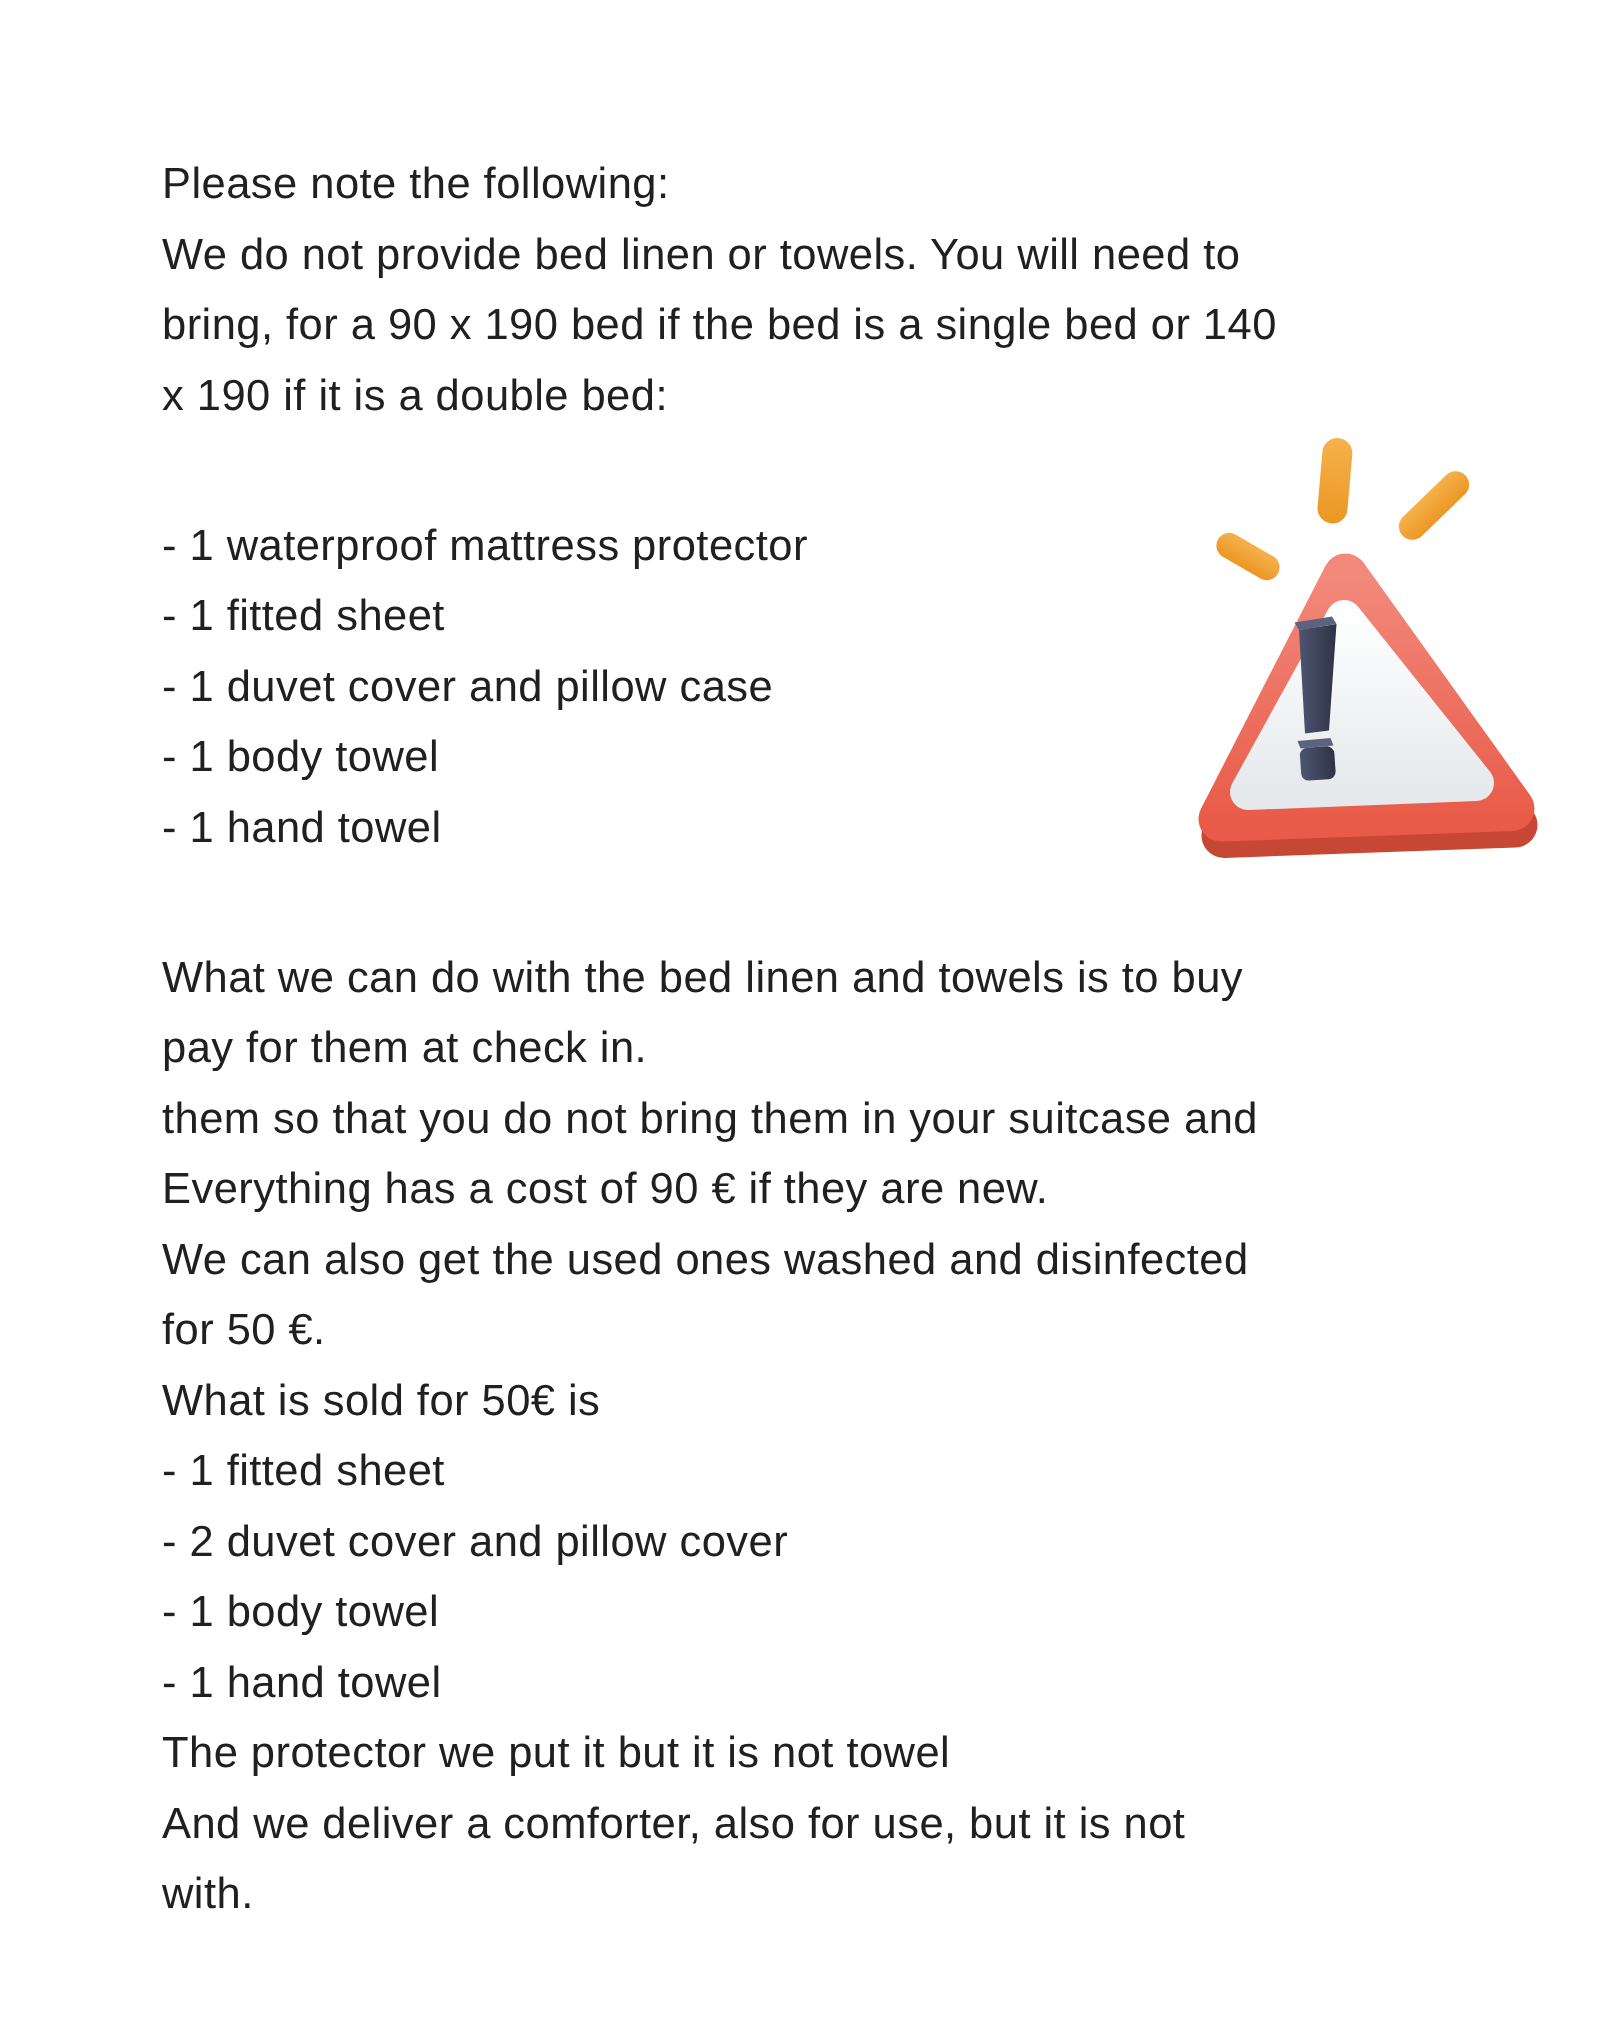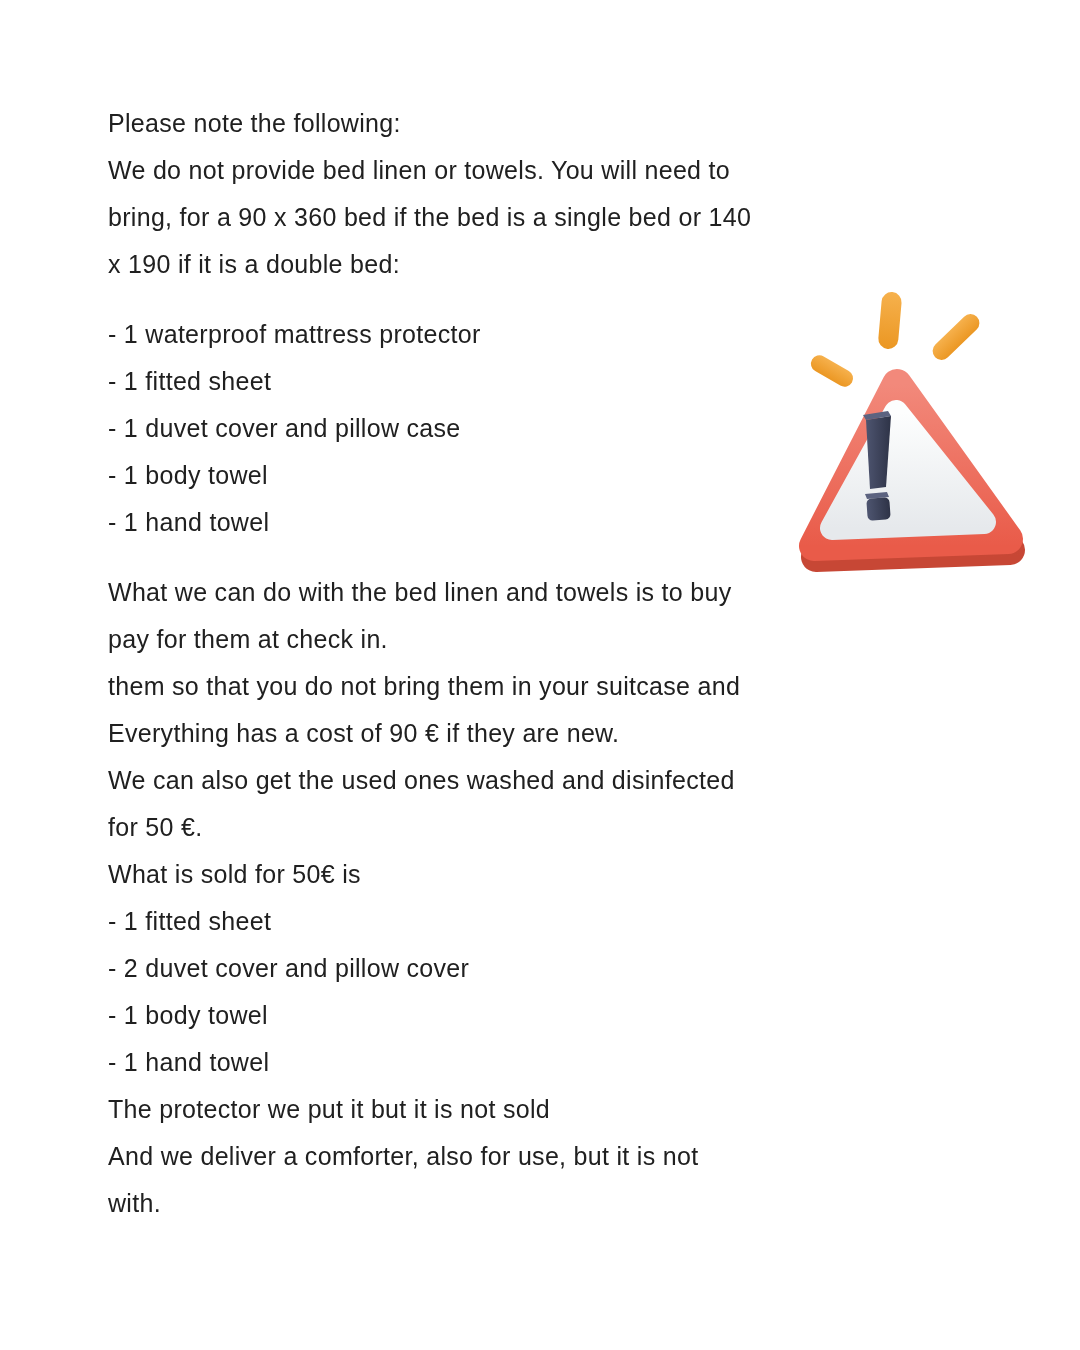--- a/index.html
+++ b/index.html
@@ -13,67 +13,67 @@
     position: relative;
     overflow: hidden;
     font-family: "Liberation Sans", "DejaVu Sans", sans-serif;
   }
   .content {
     position: absolute;
     left: 108px;
     top: 100px;
     width: 900px;
     color: #202020;
-    font-size: 25px;
+    font-size: 29px;
     letter-spacing: 0.3px;
     font-weight: 400;
   }
   .ln {
     height: 47px;
     line-height: 47px;
     white-space: nowrap;
   }
   .gap {
-    margin-top: 23px;
+    margin-top: 53px;
   }
   .warning-art {
     position: absolute;
     left: 780px;
     top: 280px;
     width: 300px;
     height: 310px;
   }
 </style>
 </head>
 <body>
 
 <main class="content">
   <div class="ln">Please note the following:</div>
   <div class="ln">We do not provide bed linen or towels. You will need to</div>
-  <div class="ln">bring, for a 90 x 360 bed if the bed is a single bed or 140</div>
+  <div class="ln">bring, for a 90 x 190 bed if the bed is a single bed or 140</div>
   <div class="ln">x 190 if it is a double bed:</div>
 
   <div class="ln gap">- 1 waterproof mattress protector</div>
   <div class="ln">- 1 fitted sheet</div>
   <div class="ln">- 1 duvet cover and pillow case</div>
   <div class="ln">- 1 body towel</div>
   <div class="ln">- 1 hand towel</div>
 
   <div class="ln gap">What we can do with the bed linen and towels is to buy</div>
   <div class="ln">pay for them at check in.</div>
   <div class="ln">them so that you do not bring them in your suitcase and</div>
   <div class="ln">Everything has a cost of 90 € if they are new.</div>
   <div class="ln">We can also get the used ones washed and disinfected</div>
   <div class="ln">for 50 €.</div>
   <div class="ln">What is sold for 50€ is</div>
   <div class="ln">- 1 fitted sheet</div>
   <div class="ln">- 2 duvet cover and pillow cover</div>
   <div class="ln">- 1 body towel</div>
   <div class="ln">- 1 hand towel</div>
-  <div class="ln">The protector we put it but it is not sold</div>
+  <div class="ln">The protector we put it but it is not towel</div>
   <div class="ln">And we deliver a comforter, also for use, but it is not</div>
   <div class="ln">with.</div>
 </main>
 
 <svg class="warning-art" viewBox="0 0 300 310" aria-hidden="true">
   <defs>
     <linearGradient id="gradRedFace" x1="0" y1="0" x2="0" y2="1">
       <stop offset="0" stop-color="#f2897b"></stop>
       <stop offset="1" stop-color="#e95b49"></stop>
     </linearGradient>

